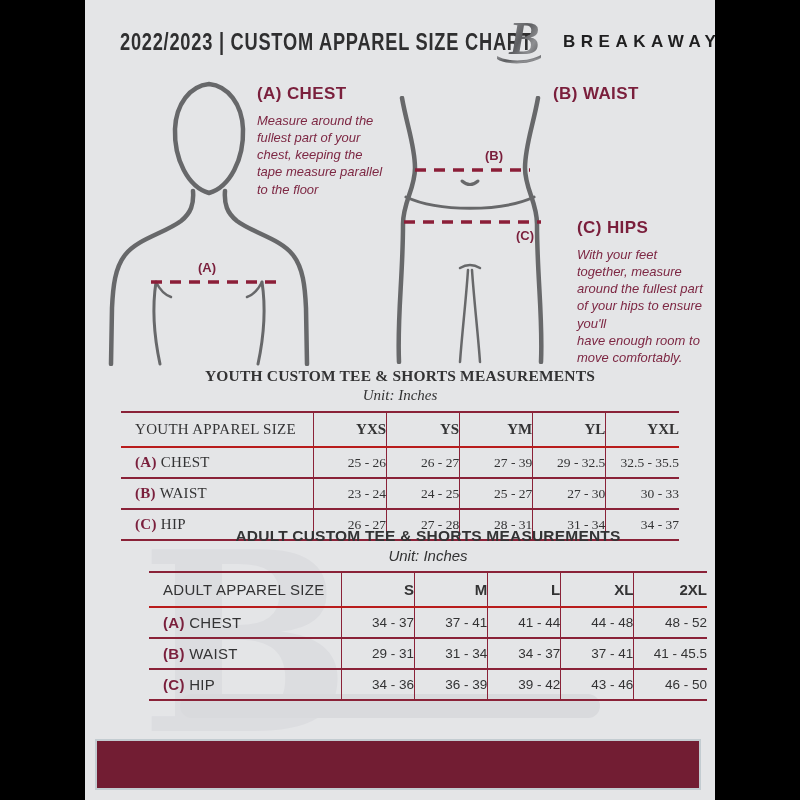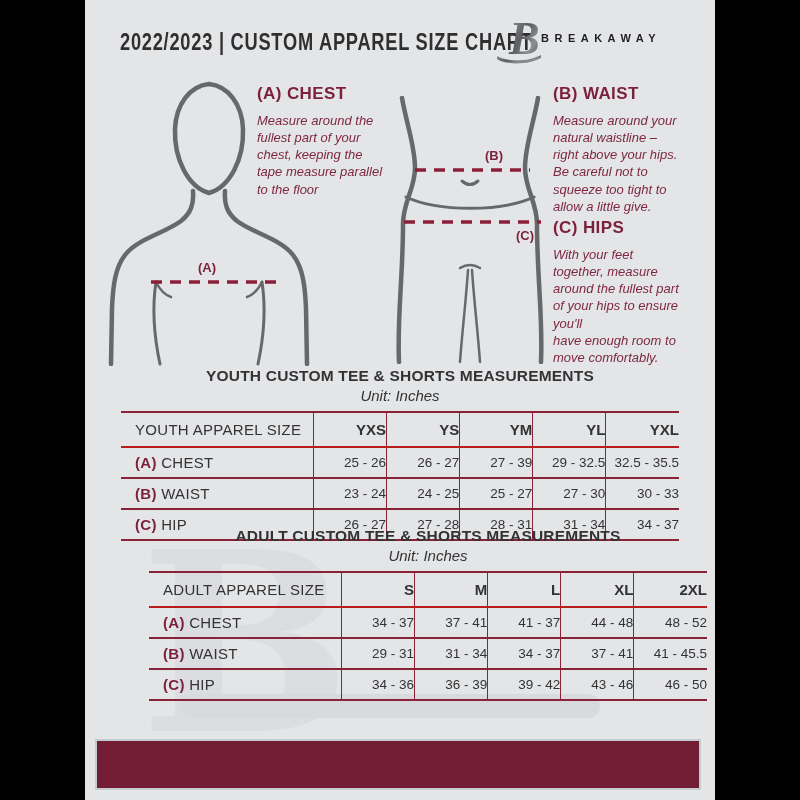--- a/index.html
+++ b/index.html
@@ -14,42 +14,42 @@
   }
   
   .hdr-title{
     position:absolute;left:35px;top:28px;
     font-size:24px;font-weight:bold;color:#2f2f30;
     white-space:nowrap;letter-spacing:1px;
     transform:scaleX(0.76);transform-origin:left center;
   }
   .hdr-logo{position:absolute;left:408px;top:12px;width:54px;height:56px;}
   .hdr-brand{
-    position:absolute;left:456px;top:32px;
-    font-size:11px;font-weight:bold;color:#1f1f20;letter-spacing:5.5px;
+    position:absolute;left:478px;top:32px;
+    font-size:17px;font-weight:bold;color:#1f1f20;letter-spacing:5.5px;
     white-space:nowrap;
   }
   
   .fig{position:absolute;}
   .fig-upper{left:22px;top:74px;}
   .fig-lower{left:303px;top:96px;}
   .info{position:absolute;z-index:2;}
   .info h3{
     margin:0 0 8px 0;font-size:17px;font-weight:bold;color:#7a1f3c;letter-spacing:.4px;
   }
   .info p{
     margin:0;font-size:13px;font-style:italic;color:#7d2743;
     line-height:1.32;white-space:pre-line;
   }
   .info-chest{left:172px;top:84px;width:152px;}
   .info-waist{left:468px;top:84px;width:158px;}
-  .info-hips{left:468px;top:218px;width:162px;}
+  .info-hips{left:492px;top:218px;width:162px;}
   
   .tbl-section{position:absolute;left:0;width:630px;text-align:center;z-index:1;}
-  .tbl-youth{top:367px;}
+  .tbl-youth{top:367px;font-family:Liberation Serif, serif;}
   .tbl-adult{top:527px;padding-left:28px;}
   .tbl-title{font-size:15.5px;font-weight:bold;color:#333334;margin:0;letter-spacing:.2px;}
   .tbl-sub{font-size:15px;font-style:italic;color:#333334;margin:2px 0 7px 0;}
   table.size{
     width:558px;margin:0 auto;border-collapse:collapse;table-layout:fixed;
     border-top:2px solid #8a2238;border-bottom:2px solid #8a2238;
     background:transparent;
   }
   table.size th,table.size td{
     border-left:1.5px solid #8a2238;
@@ -137,26 +137,20 @@
   <div class="info info-chest">
     <h3>(A) CHEST</h3>
     <p>Measure around the
 fullest part of your
 chest, keeping the
 tape measure parallel
 to the floor</p>
   </div>
   <div class="info info-waist">
     <h3>(B) WAIST</h3>
-    <p>Measure around your
-natural waistline –
-right above your hips.
-Be careful not to
-squeeze too tight to
-allow a little give.</p>
   </div>
   <div class="info info-hips">
     <h3>(C) HIPS</h3>
     <p>With your feet
 together, measure
 around the fullest part
 of your hips to ensure
 you'll
 have enough room to
 move comfortably.</p>
@@ -217,21 +211,21 @@
             <th>L</th>
             <th>XL</th>
             <th>2XL</th>
           </tr>
         </thead>
       <tbody>
           <tr>
             <td class="label-col"><span class="marker">(A)</span> CHEST</td>
             <td>34 - 37</td>
             <td>37 - 41</td>
-            <td>41 - 37</td>
+            <td>41 - 44</td>
             <td>44 - 48</td>
             <td>48 - 52</td>
           </tr>
           <tr>
             <td class="label-col"><span class="marker">(B)</span> WAIST</td>
             <td>29 - 31</td>
             <td>31 - 34</td>
             <td>34 - 37</td>
             <td>37 - 41</td>
             <td>41 - 45.5</td>

